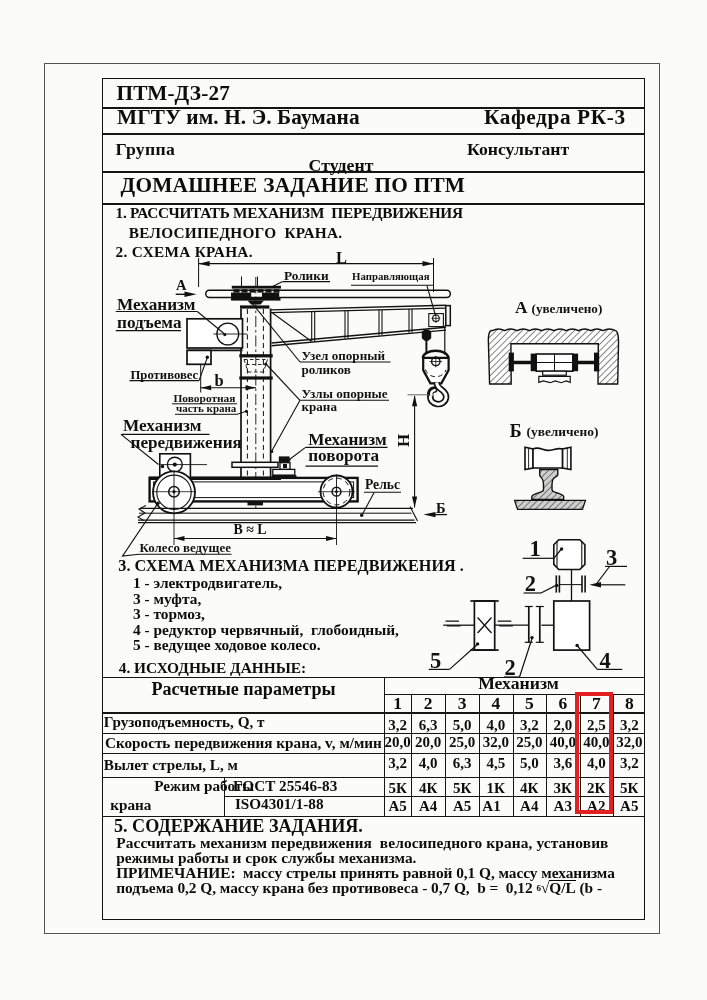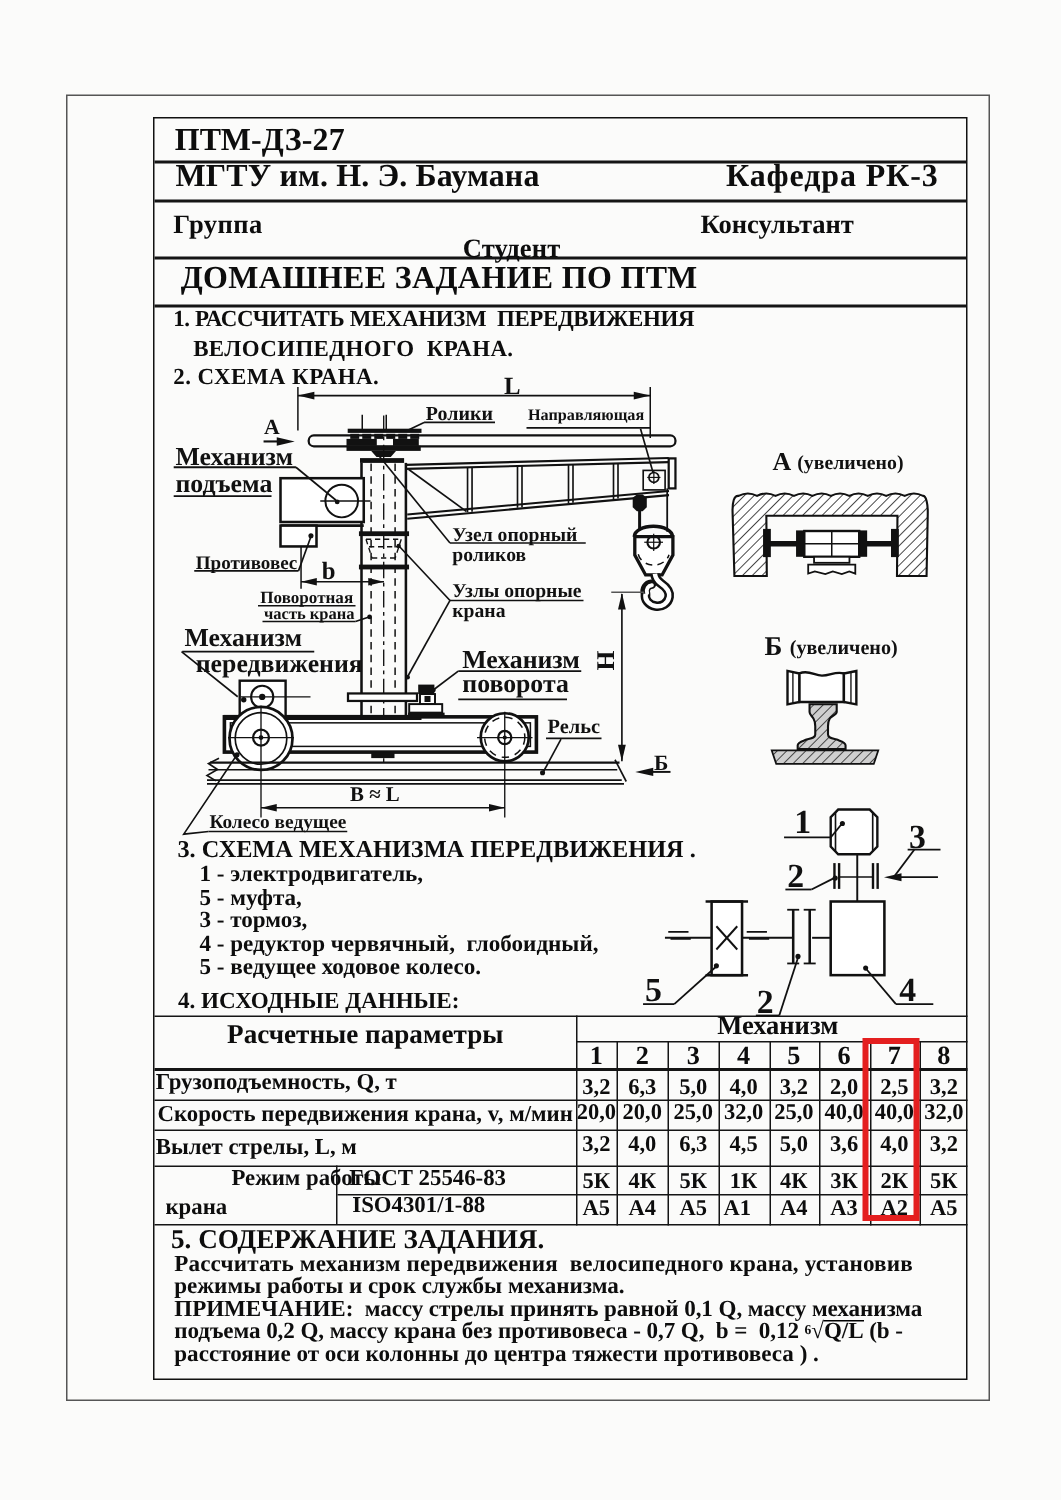--- a/index.html
+++ b/index.html
@@ -41,21 +41,21 @@
 <div class="t" style="left:115.5px;top:204.9px;font-size:15.3px;letter-spacing:-0.25px;">1. РАССЧИТАТЬ МЕХАНИЗМ &nbsp;ПЕРЕДВИЖЕНИЯ</div>
 
 <div class="t" style="left:128.8px;top:224.6px;font-size:15.3px;letter-spacing:0.25px;">ВЕЛОСИПЕДНОГО &nbsp;КРАНА.</div>
 
 <div class="t" style="left:115.5px;top:243.6px;font-size:15.3px;letter-spacing:0.3px;">2. СХЕМА КРАНА.</div>
 
 <div class="t" style="left:118.3px;top:557.5px;font-size:16.2px;">3. СХЕМА МЕХАНИЗМА ПЕРЕДВИЖЕНИЯ .</div>
 
 <div class="t" style="left:133px;top:575.3px;font-size:15.4px;">1 - электродвигатель,</div>
 
-<div class="t" style="left:133px;top:590.8px;font-size:15.4px;">5 - муфта,</div>
+<div class="t" style="left:133px;top:590.8px;font-size:15.4px;">3 - муфта,</div>
 
 <div class="t" style="left:133px;top:606.3px;font-size:15.4px;">3 - тормоз,</div>
 
 <div class="t" style="left:133px;top:621.8px;font-size:15.4px;">4 - редуктор червячный, &nbsp;глобоидный,</div>
 
 <div class="t" style="left:133px;top:637.3px;font-size:15.4px;">5 - ведущее ходовое колесо.</div>
 
 <div class="t" style="left:118.7px;top:660px;font-size:15.4px;">4. ИСХОДНЫЕ ДАННЫЕ:</div>
 
 <div class="t" style="left:103px;top:679.8px;width:281px;text-align:center;font-size:18.1px;">Расчетные параметры</div>
@@ -101,21 +101,20 @@
 <div class="t" style="left:114px;top:817.4px;font-size:18.1px;">5. СОДЕРЖАНИЕ ЗАДАНИЯ.</div>
 
 <div class="t" style="left:116.2px;top:835.4px;font-size:15.4px;letter-spacing:0.1px;">Рассчитать механизм передвижения &nbsp;велосипедного крана, установив</div>
 
 <div class="t" style="left:116.2px;top:850.3px;font-size:15.4px;">режимы работы и срок службы механизма.</div>
 
 <div class="t" style="left:116.2px;top:865.1px;font-size:15.4px;letter-spacing:-0.05px;">ПРИМЕЧАНИЕ: &nbsp;массу стрелы принять равной 0,1 Q, массу механизма</div>
 
 <div class="t" style="left:116.2px;top:880px;font-size:15.4px;letter-spacing:-0.05px;">подъема 0,2 Q, массу крана без противовеса - 0,7 Q, &nbsp;b = &nbsp;0,12 <span style="font-size:9px;vertical-align:2.5px;letter-spacing:0;">6</span><span style="letter-spacing:0;">√</span><span style="display:inline-block;line-height:0.93;border-top:1.5px solid #000;">Q/L</span> (b -</div>
 
-<div class="t" style="left:116.2px;top:894.8px;font-size:15.4px;">расстояние от оси колонны до центра тяжести противовеса ) .</div>
 
 <div class="t" style="left:384.2px;top:695px;width:26.8px;text-align:center;font-size:17.5px;">1</div>
 <div class="t" style="left:411px;top:695px;width:34.3px;text-align:center;font-size:17.5px;">2</div>
 <div class="t" style="left:445.3px;top:695px;width:33.7px;text-align:center;font-size:17.5px;">3</div>
 <div class="t" style="left:479px;top:695px;width:33.5px;text-align:center;font-size:17.5px;">4</div>
 <div class="t" style="left:512.5px;top:695px;width:33.5px;text-align:center;font-size:17.5px;">5</div>
 <div class="t" style="left:546px;top:695px;width:33.5px;text-align:center;font-size:17.5px;">6</div>
 <div class="t" style="left:579.5px;top:695px;width:33.5px;text-align:center;font-size:17.5px;">7</div>
 <div class="t" style="left:613px;top:695px;width:32.5px;text-align:center;font-size:17.5px;">8</div>
 

